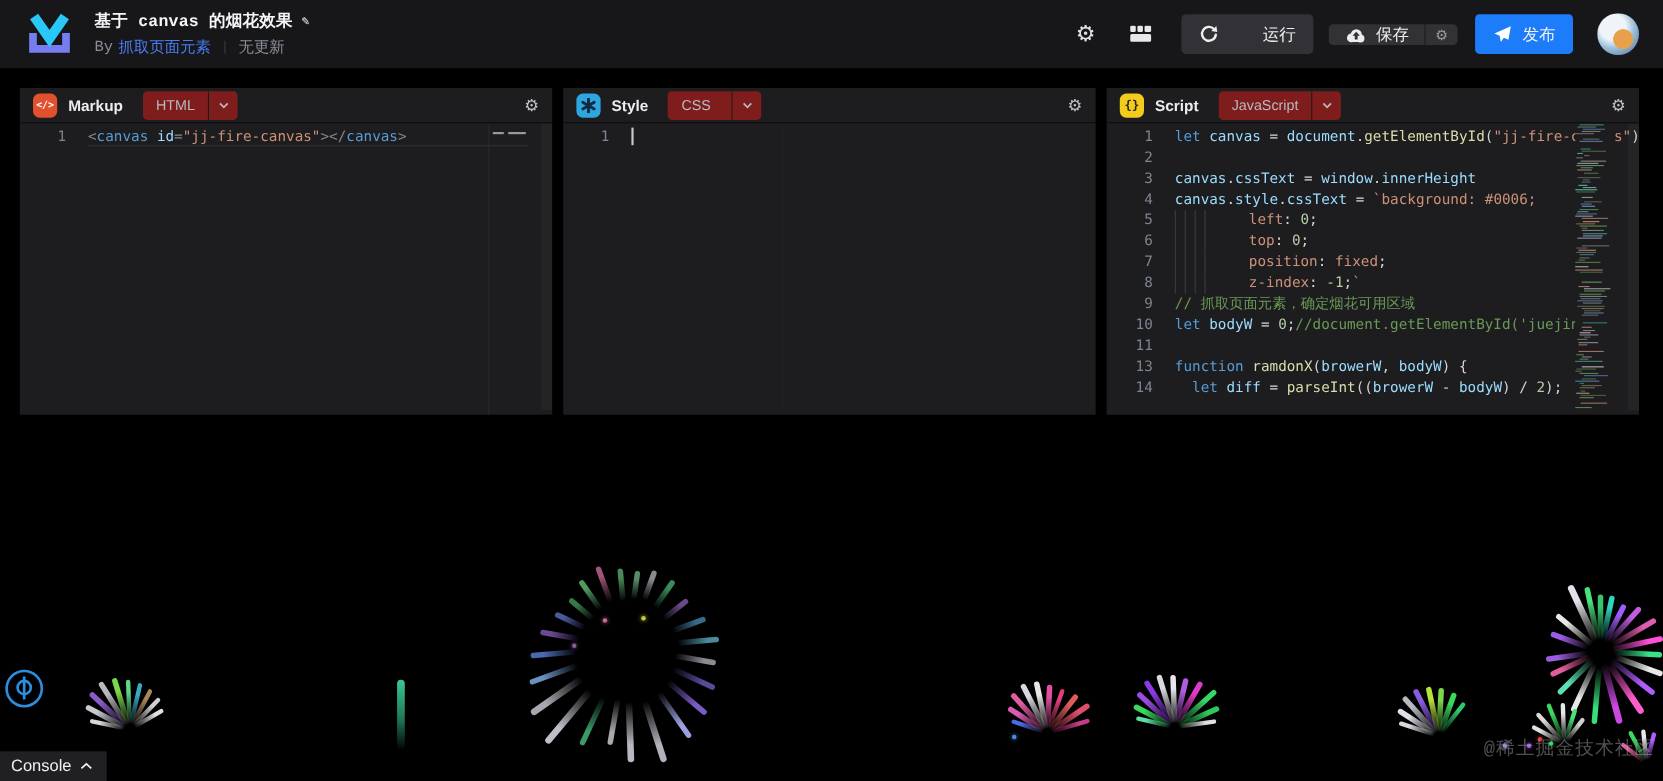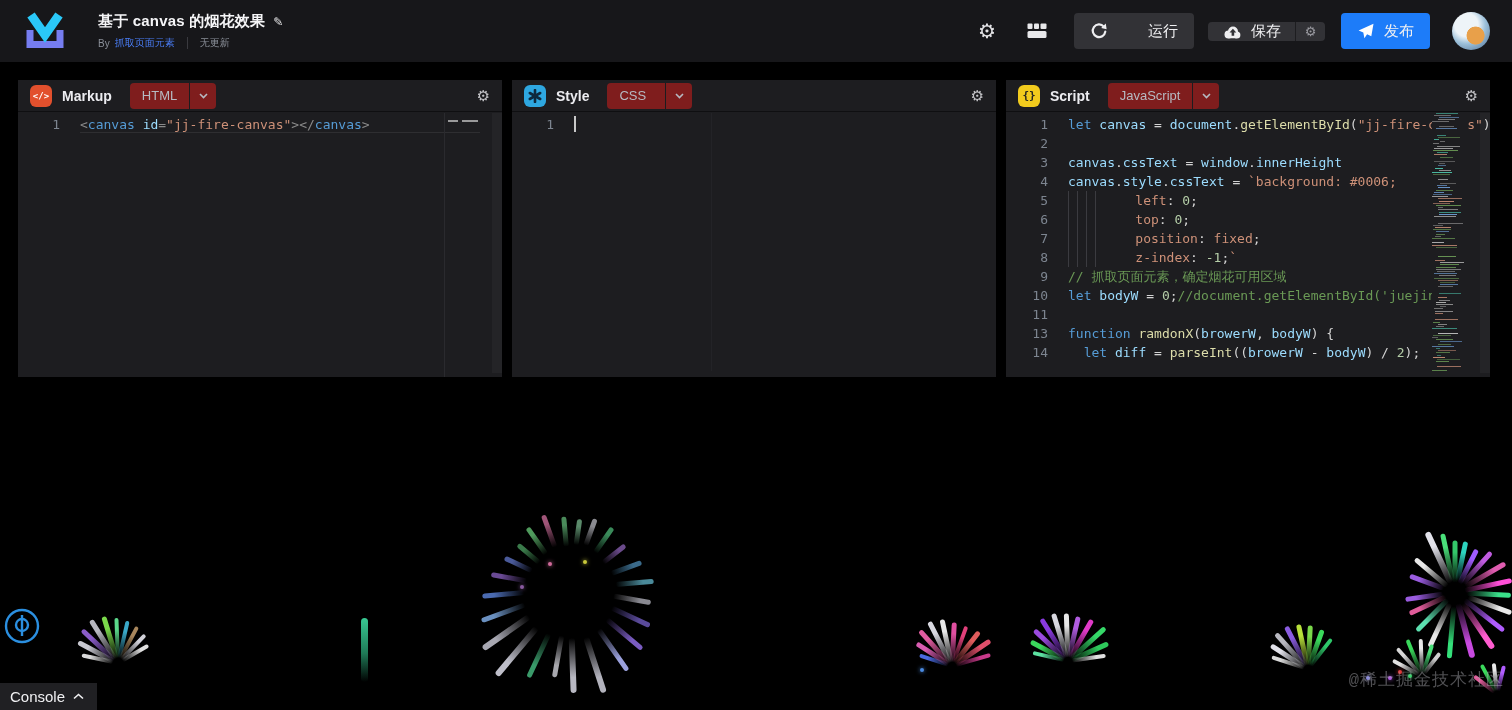--- a/index.html
+++ b/index.html
@@ -3,25 +3,25 @@
 <meta charset="utf-8">
 <style>
   * { margin:0; padding:0; box-sizing:border-box; }
   html,body { width:1512px; height:710px; overflow:hidden; }
   body { background:#000; font-family:"Liberation Sans", sans-serif; position:relative; }
 
   
   .app-header { position:absolute; top:0; left:0; right:0; height:62px; background:#17171a;
     display:flex; align-items:center; padding:0 22px; z-index:20; }
   .logo { width:46px; height:42px; flex:0 0 auto; }
-  .title-block { margin-left:30px; }
+  .title-block { margin-left:18px;font-family:Liberation Mono, monospace; }
   .title-row { display:flex; align-items:center; gap:8px; }
   .proj-title { color:#f5f5f7; font-size:15px; font-weight:700; letter-spacing:.2px; }
   .edit-ic { color:#e8e8ea; font-size:12px; }
-  .byline { display:flex; align-items:center; margin-top:5px; font-size:10px; }
+  .byline { display:flex; align-items:center; margin-top:5px; font-size:14px; }
   .byline .by { color:#8a8f98; }
   .author { color:#4a7df5; margin-left:5px; text-decoration:none; cursor:pointer; }
   .b-sep { width:1px; height:12px; background:#3a3a3f; margin:0 12px; }
   .upd { color:#8a8f98; }
   .h-right { margin-left:auto; display:flex; align-items:center; }
   .icon-btn { width:34px; height:34px; display:flex; align-items:center; justify-content:center;
     color:#e3e3e6; cursor:pointer; }
   .gear-glyph { font-size:20px; line-height:1; }
   .tool-btn { height:36px; background:#323236; border-radius:4px; color:#efeff1; font-size:15px;
     display:flex; align-items:center; gap:9px; padding:0 16px; cursor:pointer; }

